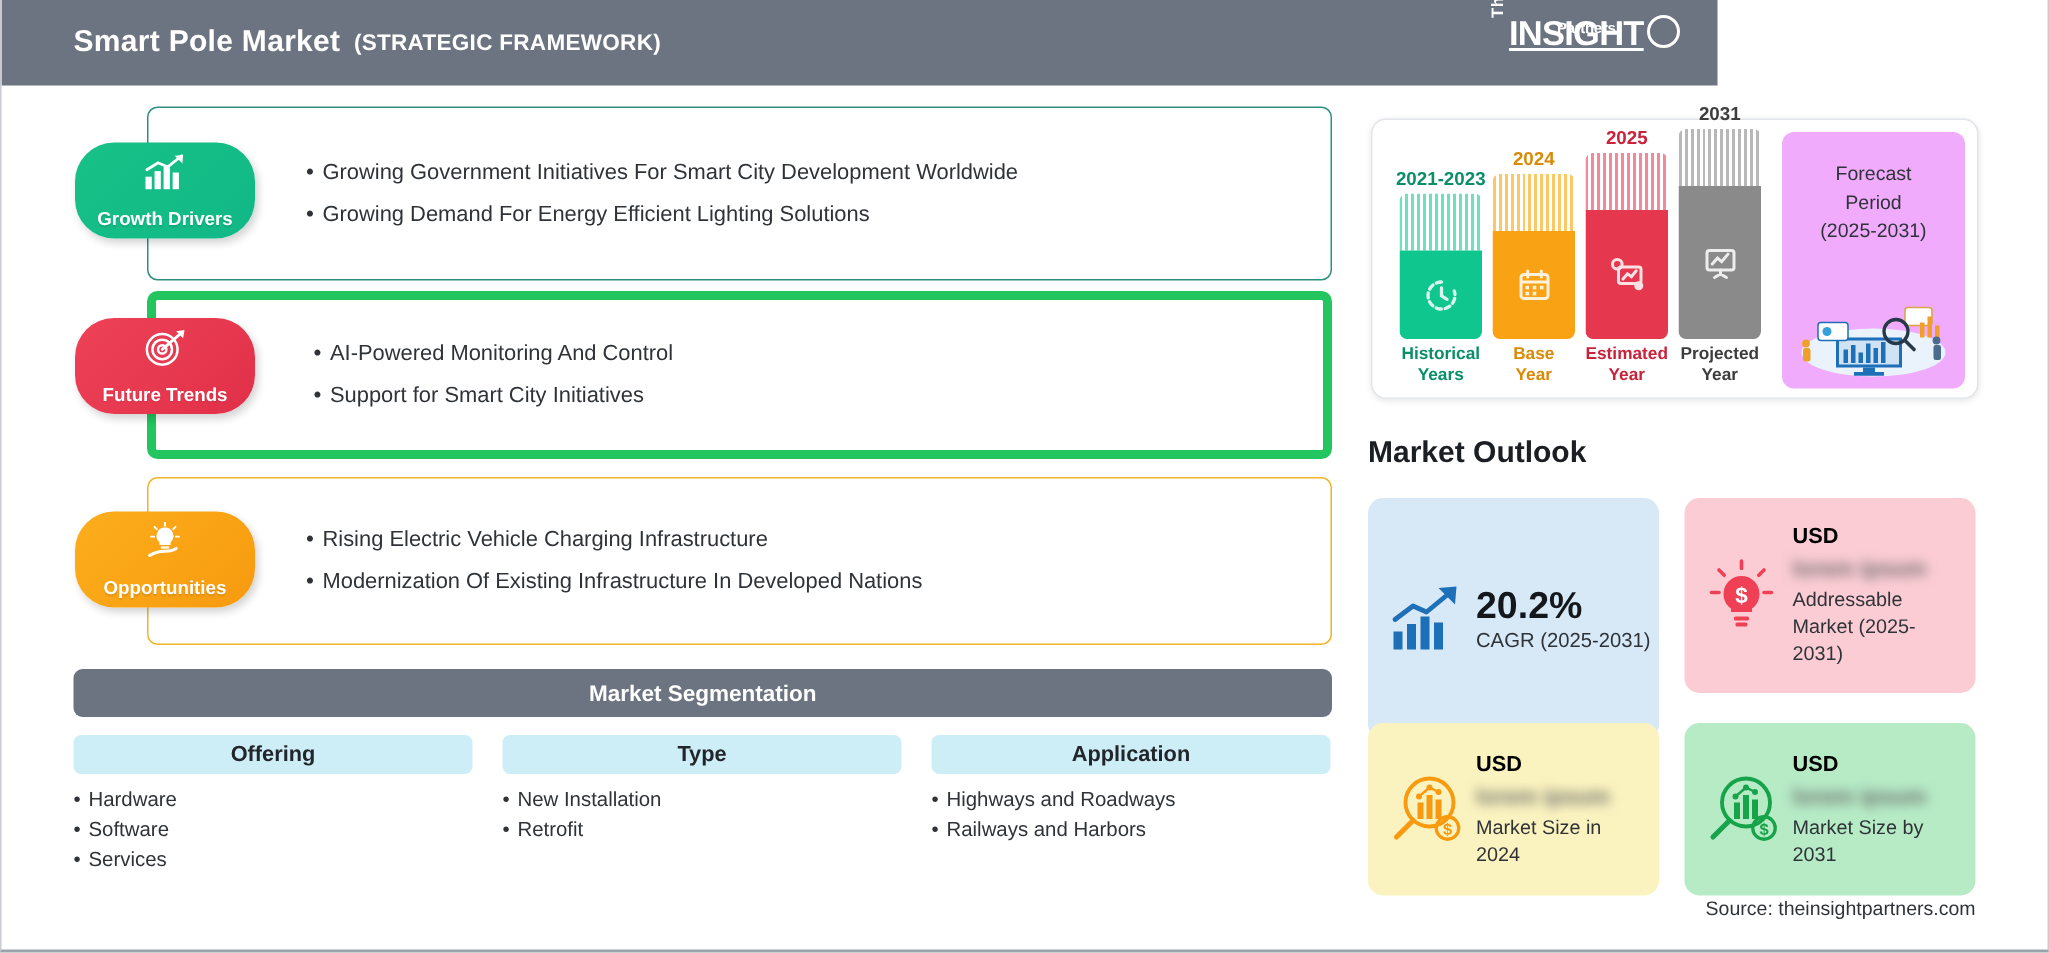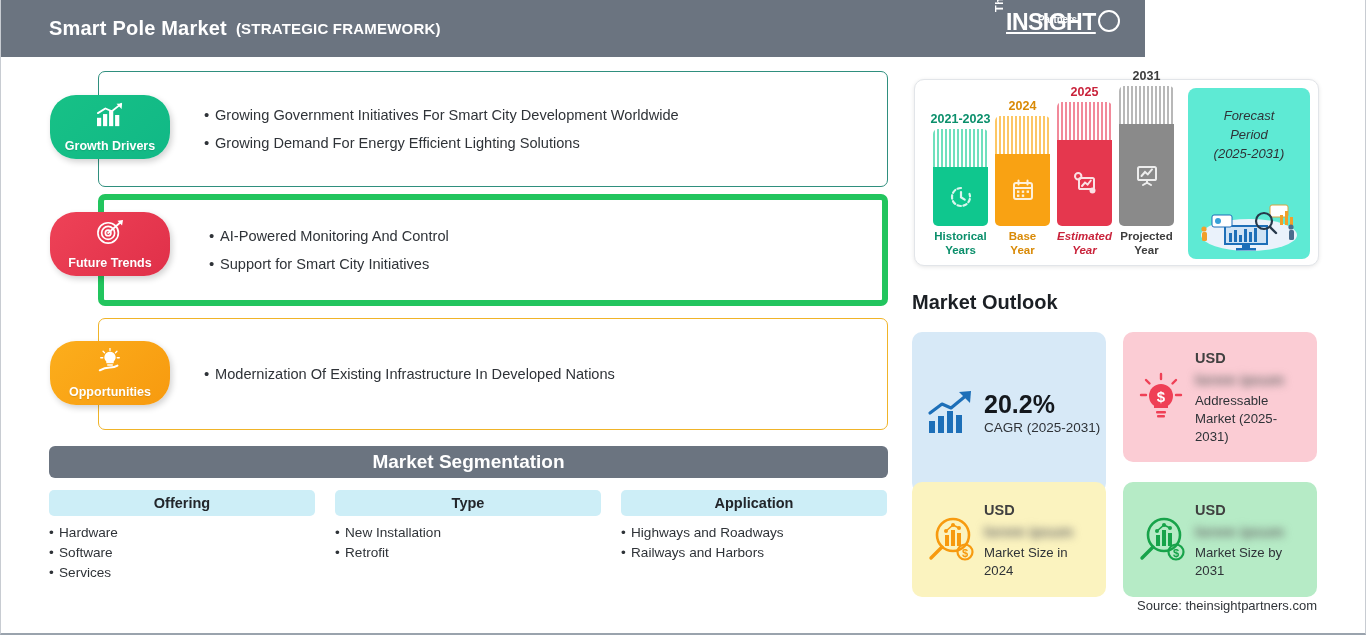--- a/index.html
+++ b/index.html
@@ -114,21 +114,21 @@
   #badge-trends{left:49px;top:212px;background:linear-gradient(135deg,#ee4257,#e03049);}
   
   #panel-opps{left:97px;top:318px;width:790px;height:112px;border:1px solid #f0b429;}
   #badge-opps{left:49px;top:341px;background:linear-gradient(135deg,#fcae1c,#f79a0f);}
 
   
   .seg-header{
     position:absolute;left:48px;top:446px;width:839px;height:32px;
     background:#6b7480;border-radius:6px;
     display:flex;align-items:center;justify-content:center;
-    color:#ffffff;font-size:19px;font-weight:bold;
+    color:#ffffff;font-size:15px;font-weight:bold;
   }
   .seg-cols{
     position:absolute;left:48px;top:490px;width:839px;height:100px;
     display:flex;gap:20px;
   }
   .seg-col{width:266px;}
   .seg-col-head{
     height:26px;background:#cdeef7;border-radius:5px;
     display:flex;align-items:center;justify-content:center;
     font-size:14.5px;font-weight:bold;color:#22262b;
@@ -166,21 +166,21 @@
   .bar-glyph{
     position:absolute;left:50%;top:50%;transform:translate(-50%,-50%);
     width:24px;height:24px;opacity:.85;
   }
   .bar-cap{
     font-size:11.5px;font-weight:bold;text-align:center;line-height:13.5px;
     margin-top:4px;
   }
   .forecast-right{
     position:absolute;right:8px;top:8px;width:122px;height:171px;
-    background:#5eead4;border-radius:8px;font-style:italic;
+    background:#f0abfc;border-radius:8px;
   }
   .forecast-right-txt{
     position:absolute;top:18px;left:0;width:100%;
     text-align:center;font-size:13px;color:#2f3338;line-height:19px;
   }
   .forecast-illus{
     position:absolute;bottom:6px;left:6px;width:110px;height:58px;
   }
 
   
@@ -197,21 +197,21 @@
   #ocard-ms31{left:1122px;top:482px;width:194px;height:115px;background:#b6ebc6;}
 
   .ocard-inner{
     position:absolute;left:0;top:0;width:100%;height:100%;
     display:flex;align-items:center;padding:0 12px;box-sizing:border-box;
   }
   .ocard-icon{width:52px;height:52px;flex:0 0 52px;margin-right:8px;}
   .ocard-txt{flex:1;min-width:0;}
   .cagr-value{font-size:25px;font-weight:bold;color:#14181d;line-height:28px;}
   .cagr-label{font-size:13.5px;color:#2f3338;margin-top:2px;white-space:nowrap;}
-  .usd{font-size:14.5px;font-weight:bold;color:#404040;line-height:18px;}
+  .usd{font-size:14.5px;font-weight:bold;color:#000000;line-height:18px;}
   .blurred{
     display:inline-block;
     font-size:15px;font-weight:bold;color:#6a6a6a;
     filter:blur(4px);
     line-height:19px;
     margin:3px 0 2px 0;
     user-select:none;
   }
   .ocard-sub{font-size:13.2px;color:#2f3338;line-height:17px;}
 
@@ -268,20 +268,21 @@
       <circle cx="14" cy="15" r="3" fill="none" stroke="#fff" stroke-width="1.8"></circle>
       <path d="M14 15 L28 3" stroke="#fff" stroke-width="2" stroke-linecap="round"></path>
       <path d="M24 2 L30 1 L29 7 Z" fill="#fff"></path>
     </svg>
   </span>
   <span class="badge-label">Future Trends</span>
 </div>
 
 <div class="panel" id="panel-opps">
   <ul class="panel-bullets">
+    <li>Rising Electric Vehicle Charging Infrastructure</li>
     <li>Modernization Of Existing Infrastructure In Developed Nations</li>
   </ul>
 </div>
 <div class="badge" id="badge-opps">
   <span class="badge-icon">
     <svg viewBox="0 0 32 28" width="30" height="26">
       <path d="M16 4 a6 6 0 0 1 4 10.5 v2 h-8 v-2 A6 6 0 0 1 16 4z" fill="#fff"></path>
       <rect x="13" y="17.5" width="6" height="1.6" fill="#fff"></rect>
       <g stroke="#fff" stroke-width="1.4" stroke-linecap="round">
         <path d="M16 0.5 v2.2"></path>
@@ -372,21 +373,21 @@
           <div class="bar-top" style="background: repeating-linear-gradient(90deg, rgb(242, 137, 154) 0px, rgb(242, 137, 154) 2px, rgb(255, 255, 255) 2px, rgb(255, 255, 255) 4px);"></div>
           <div class="bar-body" style="background: rgb(229, 55, 78); height: 86px;">
             <svg class="bar-glyph" viewBox="0 0 24 24">
               <rect x="6" y="7" width="15" height="11" rx="1.6" fill="none" stroke="#fff" stroke-width="2"></rect>
               <path d="M9 15l3-3.5 2.6 2 3.2-4" fill="none" stroke="#fff" stroke-width="2" stroke-linecap="round"></path>
               <circle cx="5.2" cy="5.2" r="3.2" fill="none" stroke="#fff" stroke-width="2"></circle>
               <circle cx="19.5" cy="19.5" r="3" fill="#fff"></circle>
             </svg>
           </div>
         </div>
-        <div class="bar-cap" style="color: rgb(201, 35, 59); font-style: italic;">
+        <div class="bar-cap" style="color: rgb(201, 35, 59);">
           <div>Estimated</div>
           <div>Year</div>
         </div>
       </div>
       <div class="bar-wrap" style="left: 190px;">
         <div class="bar-year" style="color: rgb(61, 61, 61);">2031</div>
         <div class="bar" style="height: 140px;">
           <div class="bar-top" style="background: repeating-linear-gradient(90deg, rgb(184, 184, 184) 0px, rgb(184, 184, 184) 2px, rgb(255, 255, 255) 2px, rgb(255, 255, 255) 4px);"></div>
           <div class="bar-body" style="background: rgb(138, 138, 138); height: 102px;">
             <svg class="bar-glyph" viewBox="0 0 24 24">

